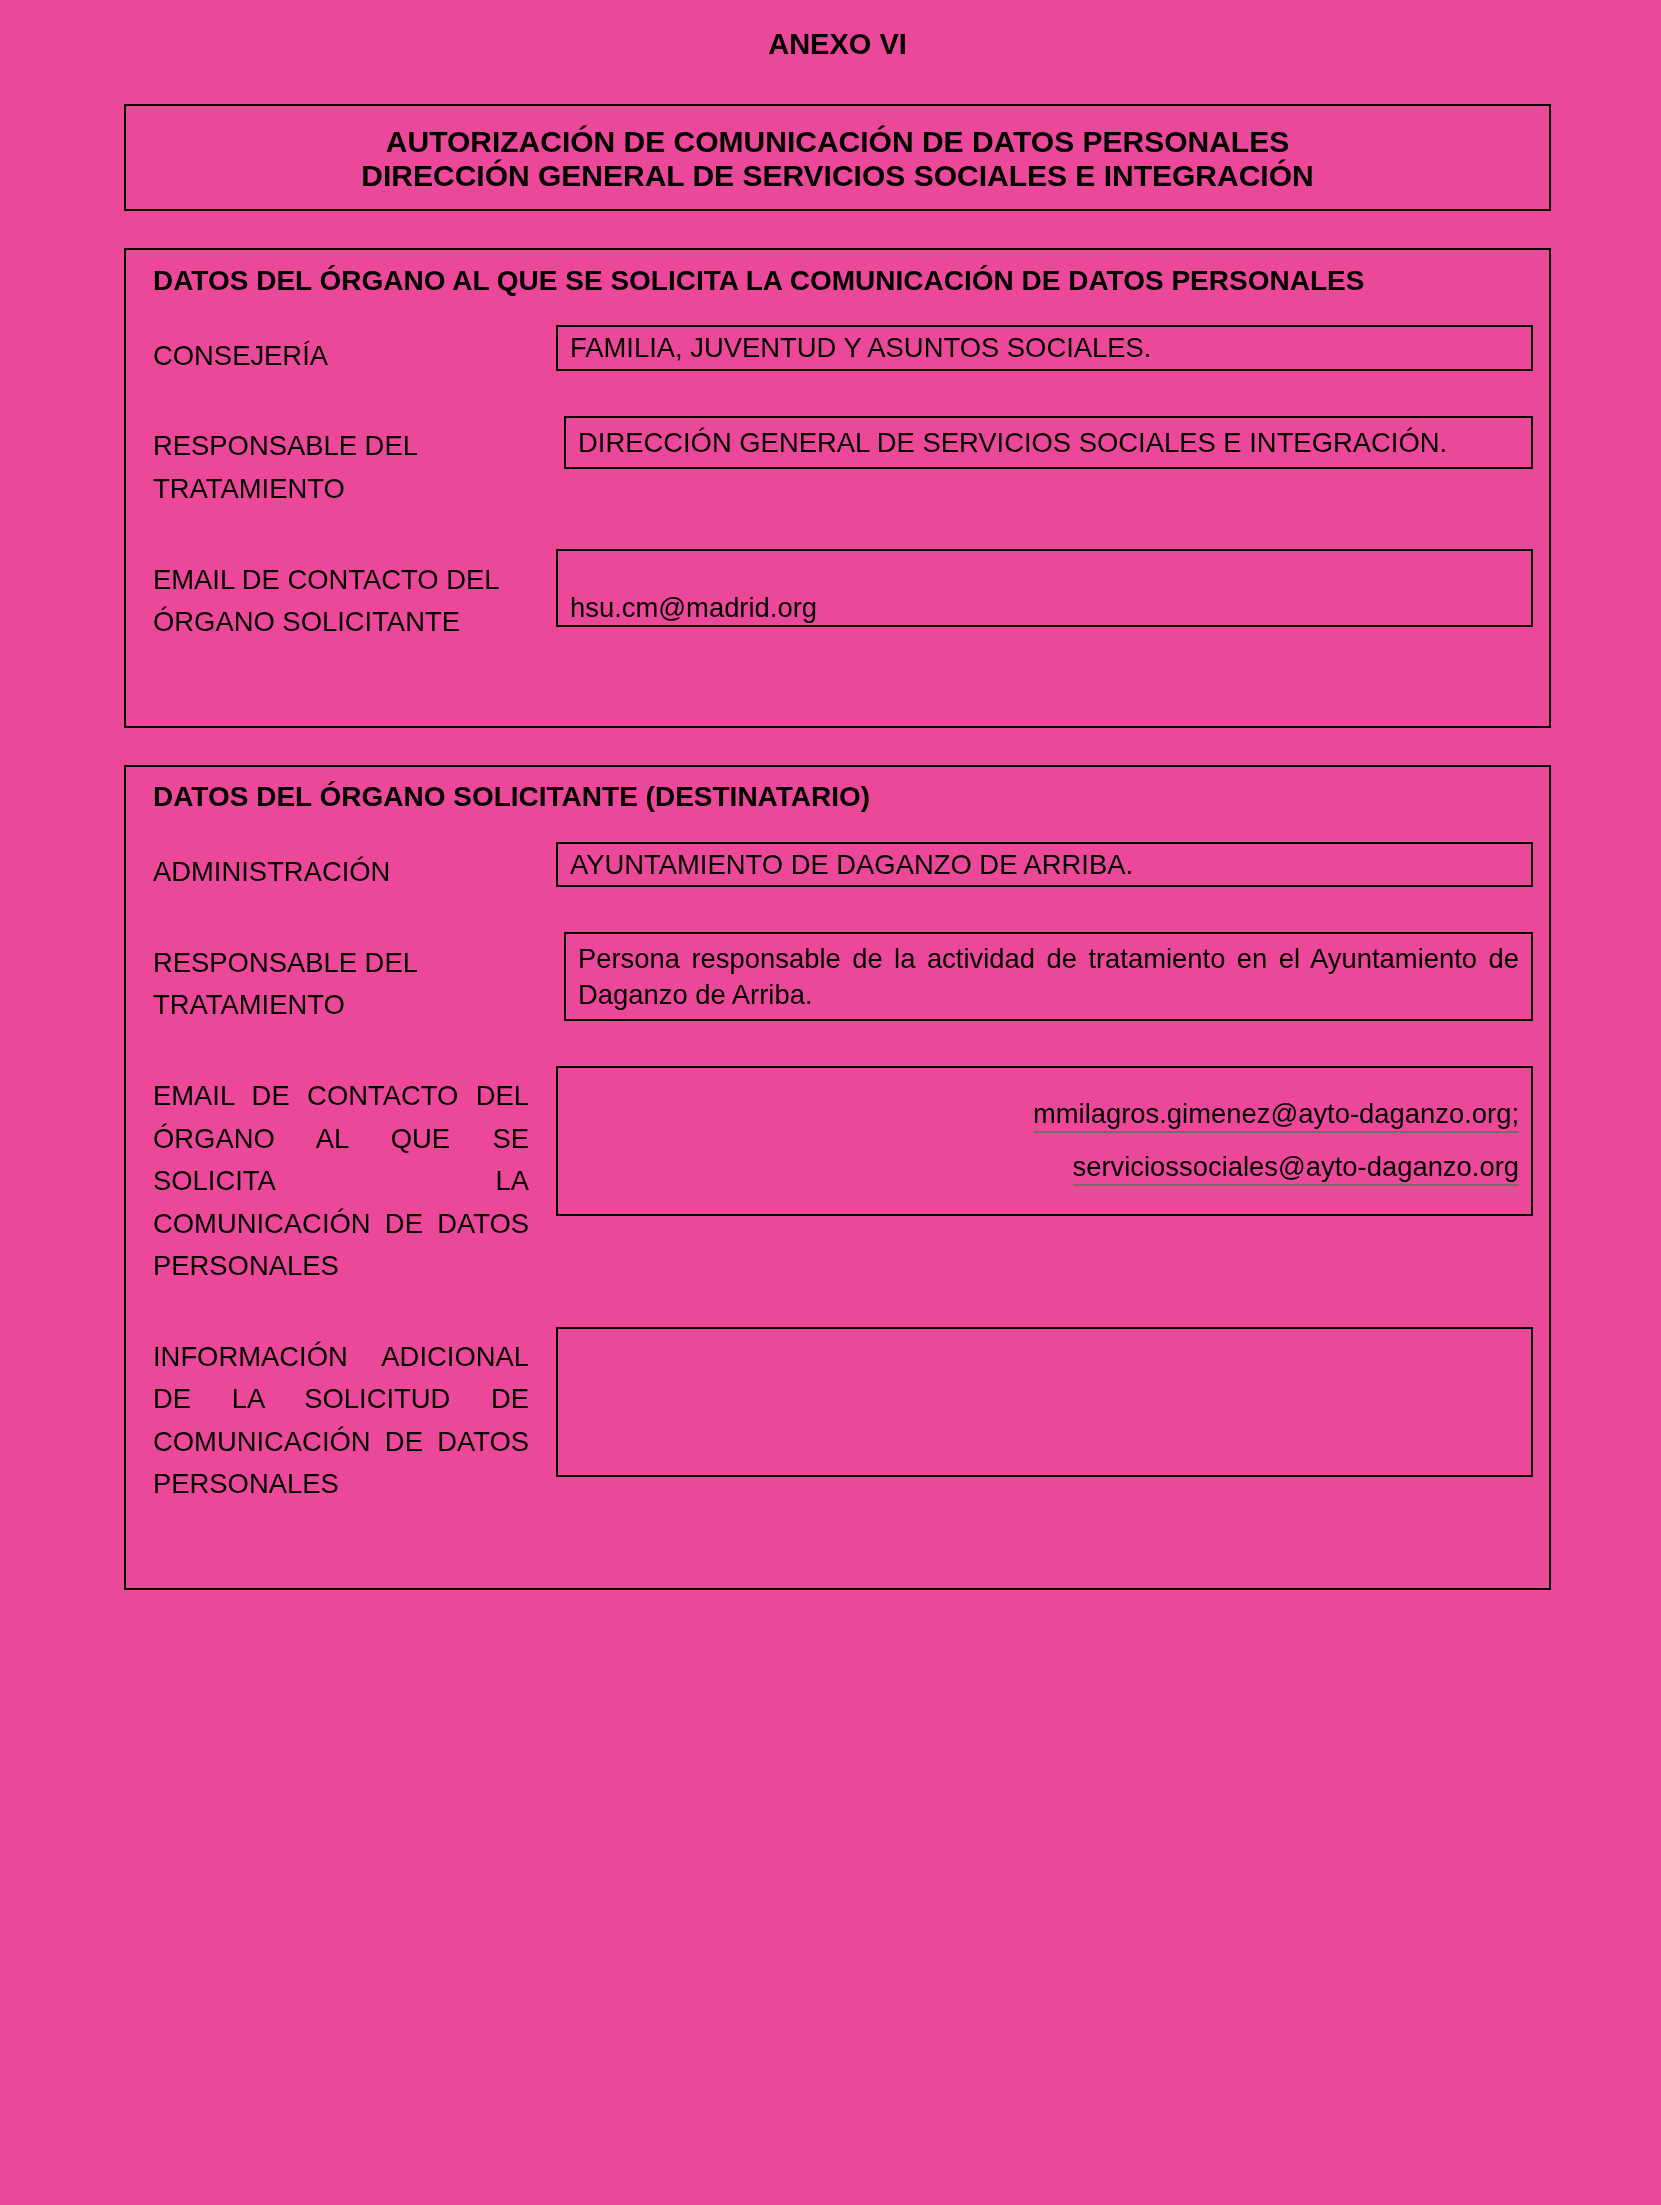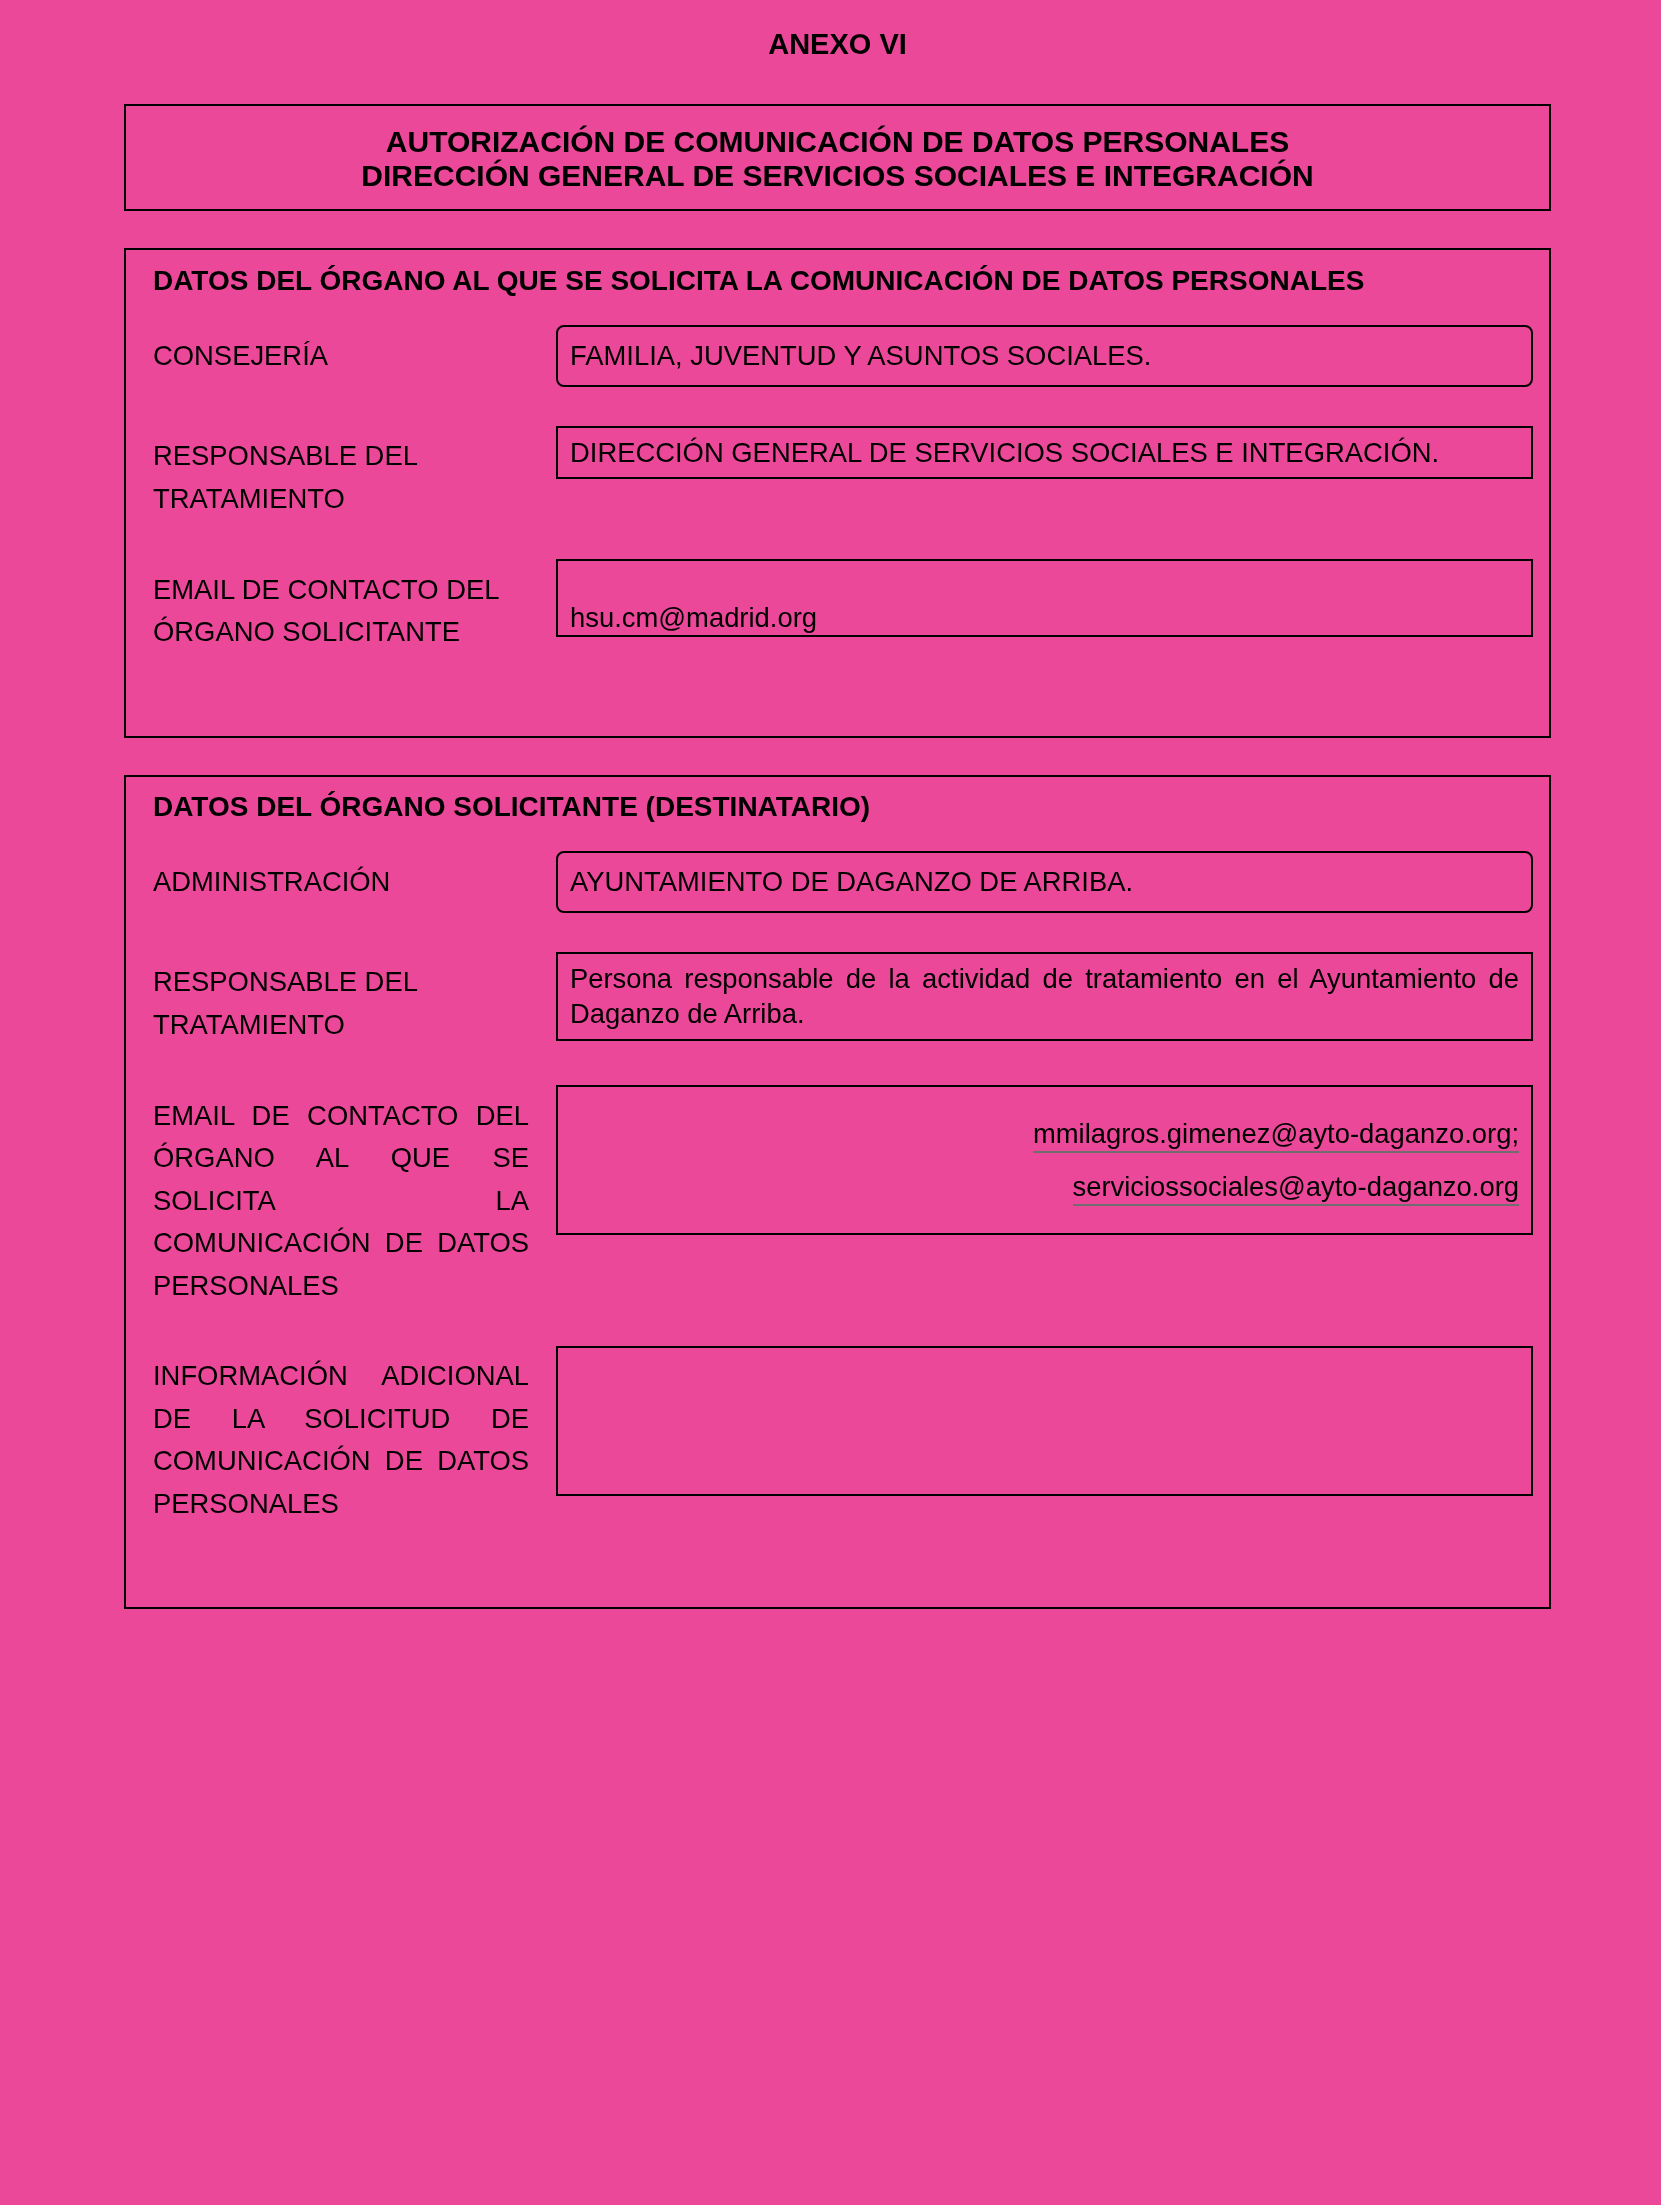--- a/index.html
+++ b/index.html
@@ -62,22 +62,22 @@
     flex: 0 0 auto;
   }
   .label.just { text-align: justify; }
   .field {
     flex: 1 1 auto;
     border: 2.7px solid #000000;
     box-sizing: border-box;
     font-size: 27.4px;
     line-height: 1.3;
   }
-  .field-1line { padding: 11px 12px; border-radius: 8px; }
-  .field-just { padding: 6.7px 12px; text-align: justify; }
+  .field-1line { padding: 3px 12px; }
+  .field-just { padding: 6.7px 12px; text-align: justify; margin-left: 8px; }
   .field-centered {
     min-height: 78px;
     display: flex;
     align-items: flex-end;
     padding: 0 12px;
   }
   .field-tall {
     min-height: 150px;
     display: flex;
     flex-direction: column;

